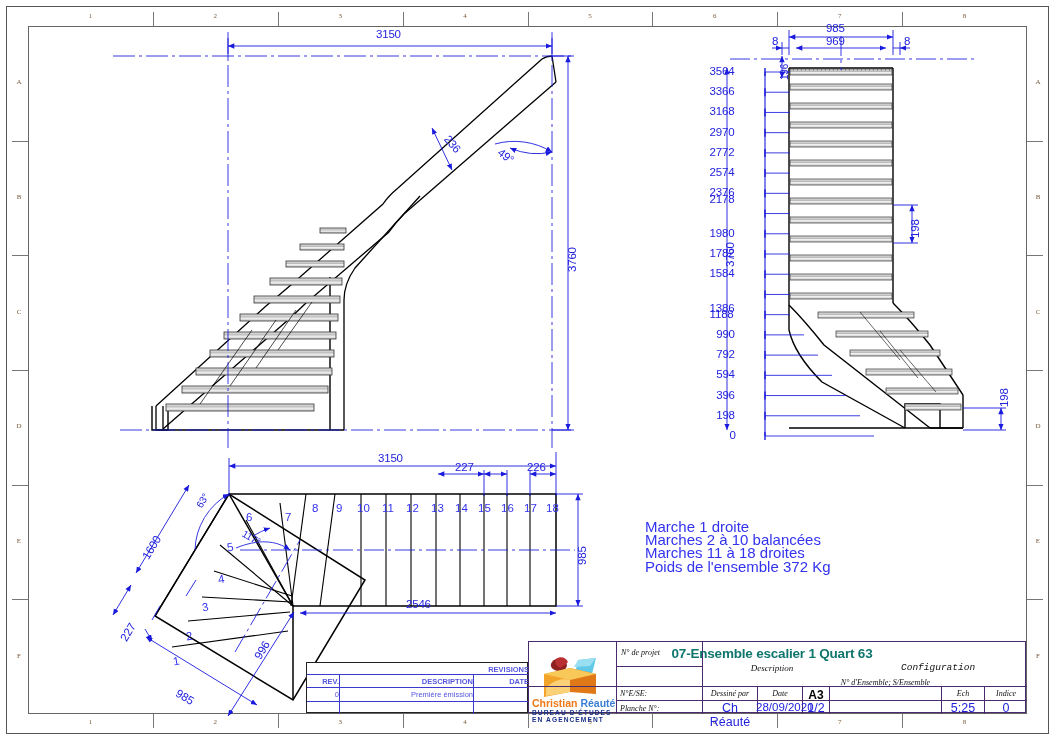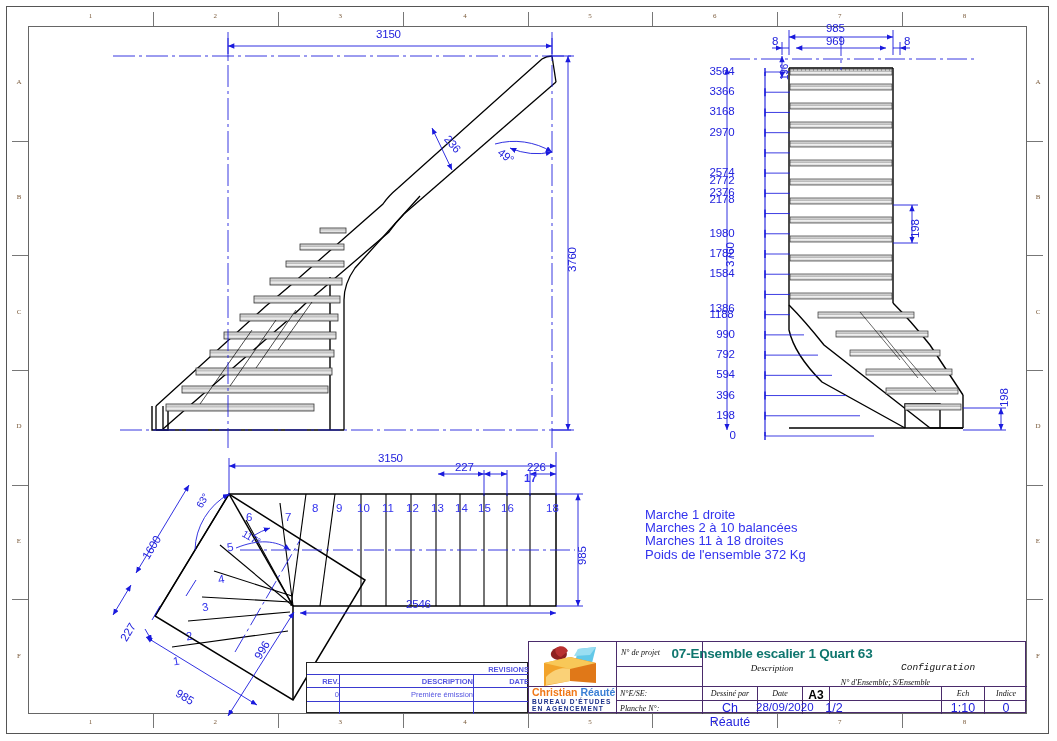--- a/index.html
+++ b/index.html
@@ -16,21 +16,21 @@
 
   
   .ztick{position:absolute;background:#777;}
   .zlab{position:absolute;color:#7a5a3a;font-size:7px;text-align:center;
          font-family:"Liberation Serif","DejaVu Serif",serif;}
 
   
   .dim{position:absolute;color:#2222dd;font-size:11.5px;white-space:nowrap;
        font-family:"Liberation Sans","DejaVu Sans",sans-serif;letter-spacing:-0.2px;}
   .dim.sm{font-size:10px;}
-  .notes{position:absolute;color:#3333ee;font-size:13px;line-height:13.2px;white-space:pre;}
+  .notes{position:absolute;color:#3333ee;font-size:15px;line-height:13.2px;white-space:pre;margin-top:12px;}
 
   
   svg.geo{position:absolute;left:0;top:0;width:1057px;height:741px;overflow:visible;
           pointer-events:none;}
 
   
   .tb{position:absolute;box-sizing:border-box;}
   #titleblock{left:528px;top:641px;width:498px;height:72px;
               border:1.4px solid #4a2b6b;background:#fff;}
   #revblock{left:306px;top:662px;width:222px;height:51px;border:1.4px solid #222;background:#fff;}
@@ -44,21 +44,21 @@
   .rvtxt.b{font-weight:bold;}
 
   #maintitle{position:absolute;left:118px;top:4px;width:250px;text-align:center;
              color:#0f766e;font-size:13.5px;font-weight:bold;letter-spacing:-0.2px;}
   #config{position:absolute;left:372px;top:20px;color:#111;font-size:9.5px;font-style:italic;
           font-family:Liberation Mono, monospace;}
   #descr{position:absolute;left:118px;top:21px;width:250px;text-align:center;color:#111;
          font-size:9px;font-style:italic;font-family:"Liberation Serif","DejaVu Serif",serif;}
 
   
-  #logo{position:absolute;left:1px;top:1px;width:86px;height:70px;overflow:hidden;}
+  #logo{position:absolute;left:1px;top:12px;width:86px;height:70px;overflow:hidden;}
   .lgtxt1{position:absolute;left:2px;top:43px;font-size:10.5px;font-weight:bold;}
   .lgc1{color:#f07818;} .lgc2{color:#3a7fd5;}
   .lgtxt2{position:absolute;left:2px;top:55px;font-size:6.6px;font-weight:bold;color:#1a2f8a;
           letter-spacing:1.1px;}
   .lgtxt3{position:absolute;left:2px;top:62px;font-size:6.6px;font-weight:bold;color:#1a2f8a;
           letter-spacing:1.1px;}
 
   .stepnum{position:absolute;color:#3333ee;font-size:11.5px;}
   .rot90{transform:rotate(-90deg);transform-origin:left top;}
 </style>
@@ -398,21 +398,21 @@
     <div class="dim rot90" style="left:724px;top:267px;">3760</div>
     <div class="dim rot90" style="left:909px;top:238px;">198</div>
     <div class="dim rot90" style="left:998px;top:407px;">198</div>
   </div>
 
   <div id="ladder">
       <div class="dim" style="left: 709.6px; top: 65px;">3564</div>
       <div class="dim" style="left: 709.6px; top: 85.2222px;">3366</div>
       <div class="dim" style="left: 709.6px; top: 105.444px;">3168</div>
       <div class="dim" style="left: 709.6px; top: 125.667px;">2970</div>
-      <div class="dim" style="left: 709.6px; top: 145.889px; margin-top: 28px;">2772</div>
+      <div class="dim" style="left: 709.6px; top: 145.889px;">2772</div>
       <div class="dim" style="left: 709.6px; top: 166.111px;">2574</div>
       <div class="dim" style="left: 709.6px; top: 186.333px;">2376</div>
       <div class="dim" style="left: 709.6px; top: 193px; text-align: center;">2178</div>
       <div class="dim" style="left: 709.6px; top: 226.778px;">1980</div>
       <div class="dim" style="left: 709.6px; top: 247px;">1782</div>
       <div class="dim" style="left: 709.6px; top: 267.222px;">1584</div>
       <div class="dim" style="left: 709.6px; top: 302px;">1386</div>
       <div class="dim" style="left: 709.6px; top: 307.667px;">1188</div>
       <div class="dim" style="left: 716.2px; top: 327.889px; text-align: center;">990</div>
       <div class="dim" style="left: 716.2px; top: 348.111px;">792</div>
@@ -446,21 +446,21 @@
       <div class="stepnum" style="left: 285px; top: 511px;">7</div>
       <div class="stepnum" style="left: 312px; top: 502px;">8</div>
       <div class="stepnum" style="left: 336px; top: 502px;">9</div>
       <div class="stepnum" style="left: 357px; top: 502px;">10</div>
       <div class="stepnum" style="left: 382px; top: 502px;">11</div>
       <div class="stepnum" style="left: 406px; top: 502px;">12</div>
       <div class="stepnum" style="left: 431px; top: 502px;">13</div>
       <div class="stepnum" style="left: 455px; top: 502px;">14</div>
       <div class="stepnum" style="left: 478px; top: 502px;">15</div>
       <div class="stepnum" style="left: 501px; top: 502px;">16</div>
-      <div class="stepnum" style="left: 524px; top: 472px; font-weight: bold;">17</div>
+      <div class="stepnum" style="left: 524px; top: 502px;">17</div>
       <div class="stepnum" style="left: 546px; top: 502px;">18</div>
     </div>
 
   <div class="notes" id="notesblock" style="left:645px;top:508px;">Marche 1 droite
 Marches 2 à 10 balancées
 Marches 11 à 18 droites
 Poids de l'ensemble 372 Kg</div>
 
   <div class="tb" id="revblock">
     <div class="rvline" style="left:0;top:11px;width:222px;height:1.2px;background:#3a3ad0;"></div>
@@ -522,25 +522,25 @@
     <div class="lab" style="left:91px;top:47px;">N°E/SE:</div>
     <div class="lab" style="left:91px;top:62px;">Planche N°:</div>
 
     <div class="lab ctr" style="left:174px;top:47px;width:54px;">Dessiné par</div>
     <div class="val ctr" style="left:174px;top:59px;width:54px;">Ch Réauté</div>
 
     <div class="lab ctr" style="left:229px;top:47px;width:44px;">Date</div>
     <div class="val ctr" style="left:227px;top:59px;width:48px;font-size:11.5px;">28/09/2020</div>
 
     <div style="position:absolute;left:274px;top:46px;width:26px;text-align:center;font-size:12px;font-weight:bold;color:#000;">A3</div>
-    <div class="val ctr" style="left:274px;top:59px;width:26px;margin-left:18px;">1/2</div>
+    <div class="val ctr" style="left:274px;top:59px;width:26px;">1/2</div>
 
     <div class="lab ctr" style="left:301px;top:36px;width:111px;">N° d'Ensemble; S/Ensemble</div>
     <div class="val ctr" style="left:301px;top:59px;width:111px;"></div>
 
     <div class="lab ctr" style="left:413px;top:47px;width:42px;">Ech</div>
-    <div class="val ctr" style="left:413px;top:59px;width:42px;">1:10</div>
+    <div class="val ctr" style="left:413px;top:59px;width:42px;">5:25</div>
 
     <div class="lab ctr" style="left:456px;top:47px;width:42px;">Indice</div>
     <div class="val ctr" style="left:456px;top:59px;width:42px;">0</div>
   </div>
 
 </div>
 
 </body></html>

